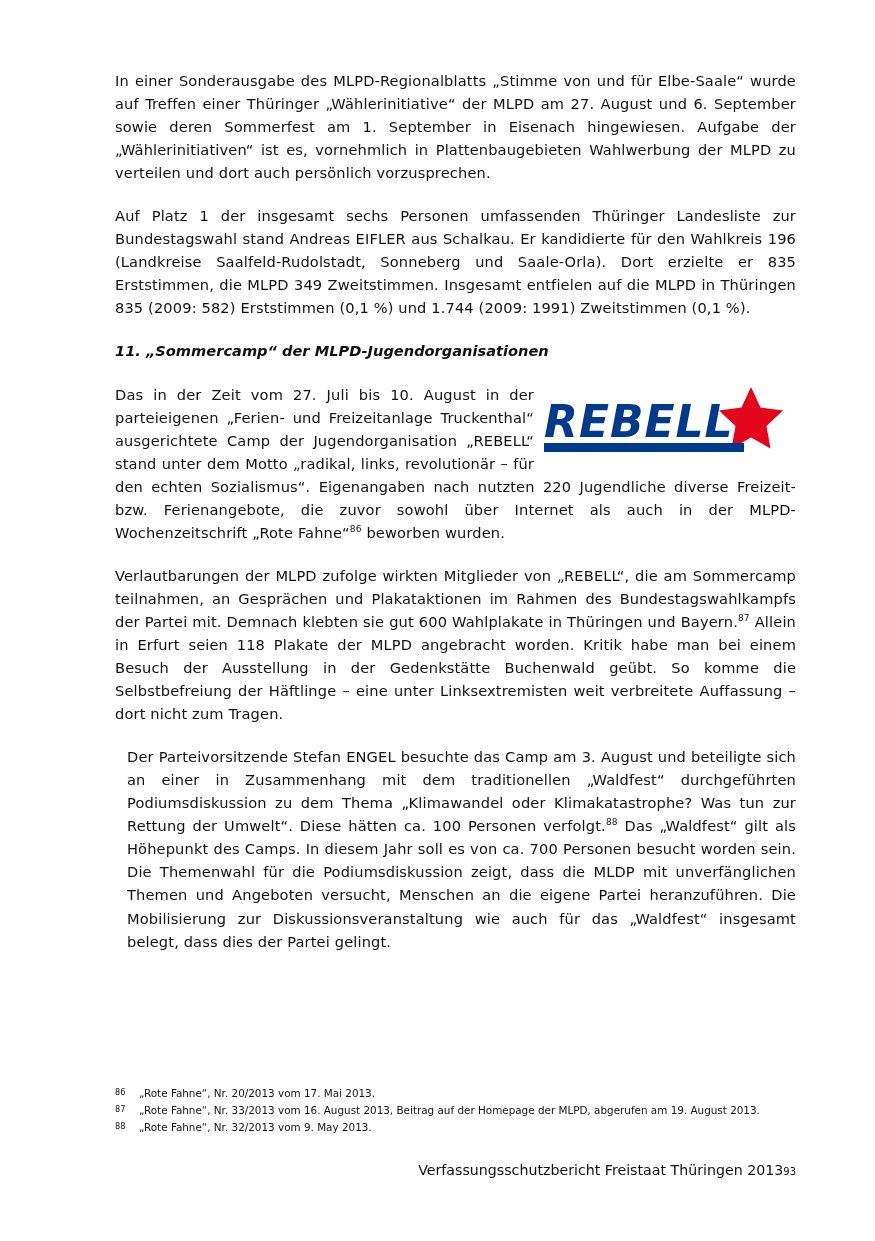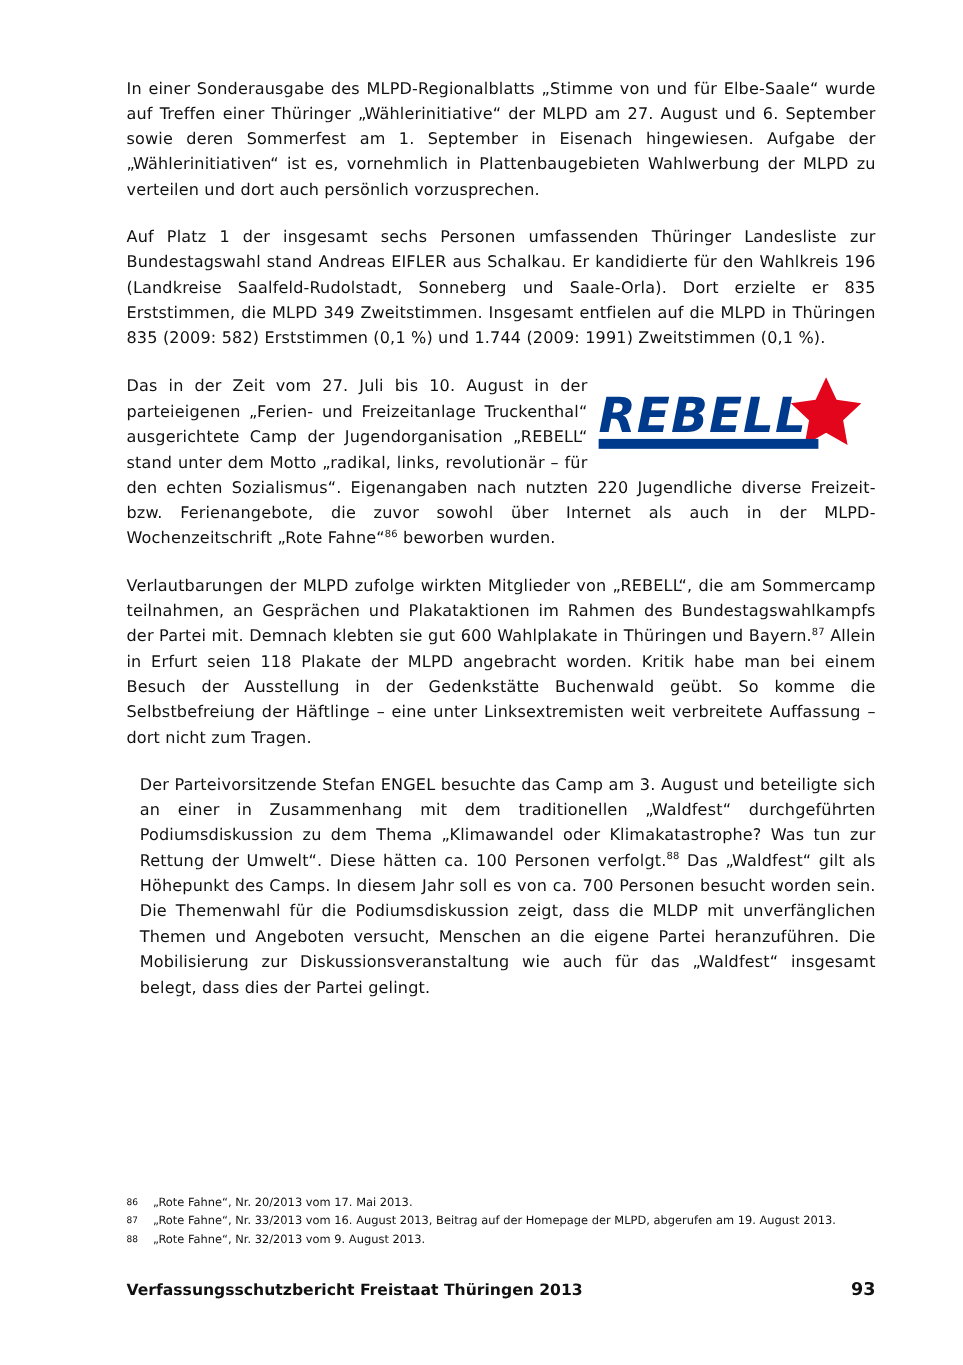--- a/index.html
+++ b/index.html
@@ -83,46 +83,45 @@
   }
   .fn-text {
     flex: 1 1 auto;
   }
   .footer {
     position: absolute;
     left: 0;
     top: 1161px;
     width: 681px;
     display: flex;
-    justify-content: space-between;
+    justify-content: flex-end;
     align-items: baseline;
     font-size: 14.2px;
-    font-weight: bold;
   }
   .footer-page {
-    font-size: 16px;
-    margin-left: 38px;
+    font-size: 10px;
   }
   .clearfix::after {
     content: "";
     display: block;
     clear: both;
   }
 </style>
 </head>
 <body>
 
 <div class="page">
 
   <div class="content">
 
     <p class="para">In einer Sonderausgabe des MLPD-Regionalblatts „Stimme von und für Elbe-Saale“ wurde auf Treffen einer Thüringer „Wählerinitiative“ der MLPD am 27. August und 6. September sowie deren Sommerfest am 1. September in Eisenach hingewiesen. Aufgabe der „Wählerinitiativen“ ist es, vornehmlich in Plattenbaugebieten Wahlwerbung der MLPD zu verteilen und dort auch persönlich vorzusprechen.</p>
 
     <p class="para">Auf Platz 1 der insgesamt sechs Personen umfassenden Thüringer Landesliste zur Bundestagswahl stand Andreas EIFLER aus Schalkau. Er kandidierte für den Wahlkreis 196 (Landkreise Saalfeld-Rudolstadt, Sonneberg und Saale-Orla). Dort erzielte er 835 Erststimmen, die MLPD 349 Zweitstimmen. Insgesamt entfielen auf die MLPD in Thüringen 835 (2009: 582) Erststimmen (0,1 %) und 1.744 (2009: 1991) Zweitstimmen (0,1 %).</p>
 
+    <p class="heading">11. „Sommercamp“ der MLPD-Jugendorganisationen</p>
 
     <p class="para clearfix">
       <span class="logo-wrap">
         <svg class="logo-svg" width="252" height="82" viewBox="0 0 252 82" xmlns="http://www.w3.org/2000/svg" aria-hidden="true">
           <g>
             <polygon points="207,2 216.5,22.5 239,25.5 222.5,41 226.5,63.5 207,52.5 187.5,63.5 191.5,41 175,25.5 197.5,22.5" fill="#e3051b"></polygon>
           </g>
           <g>
             <text x="0" y="52" font-family="'DejaVu Sans', sans-serif" font-size="44" font-weight="bold" font-style="italic" letter-spacing="1" fill="#003a8c">REBELL</text>
             <rect x="0" y="58" width="200" height="9" fill="#003a8c"></rect>
@@ -141,21 +140,21 @@
     <div class="fn-row">
       <span class="fn-num">86</span>
       <span class="fn-text">„Rote Fahne“, Nr. 20/2013 vom 17. Mai 2013.</span>
     </div>
     <div class="fn-row">
       <span class="fn-num">87</span>
       <span class="fn-text">„Rote Fahne“, Nr. 33/2013 vom 16. August 2013, Beitrag auf der Homepage der MLPD, abgerufen am 19. August 2013.</span>
     </div>
     <div class="fn-row">
       <span class="fn-num">88</span>
-      <span class="fn-text">„Rote Fahne“, Nr. 32/2013 vom 9. August 2013.</span>
+      <span class="fn-text">„Rote Fahne“, Nr. 32/2013 vom 9. May 2013.</span>
     </div>
   </div>
 
   <div class="footer">
     <span>Verfassungsschutzbericht Freistaat Thüringen 2013</span>
     <span class="footer-page">93</span>
   </div>
 
 </div>
 

